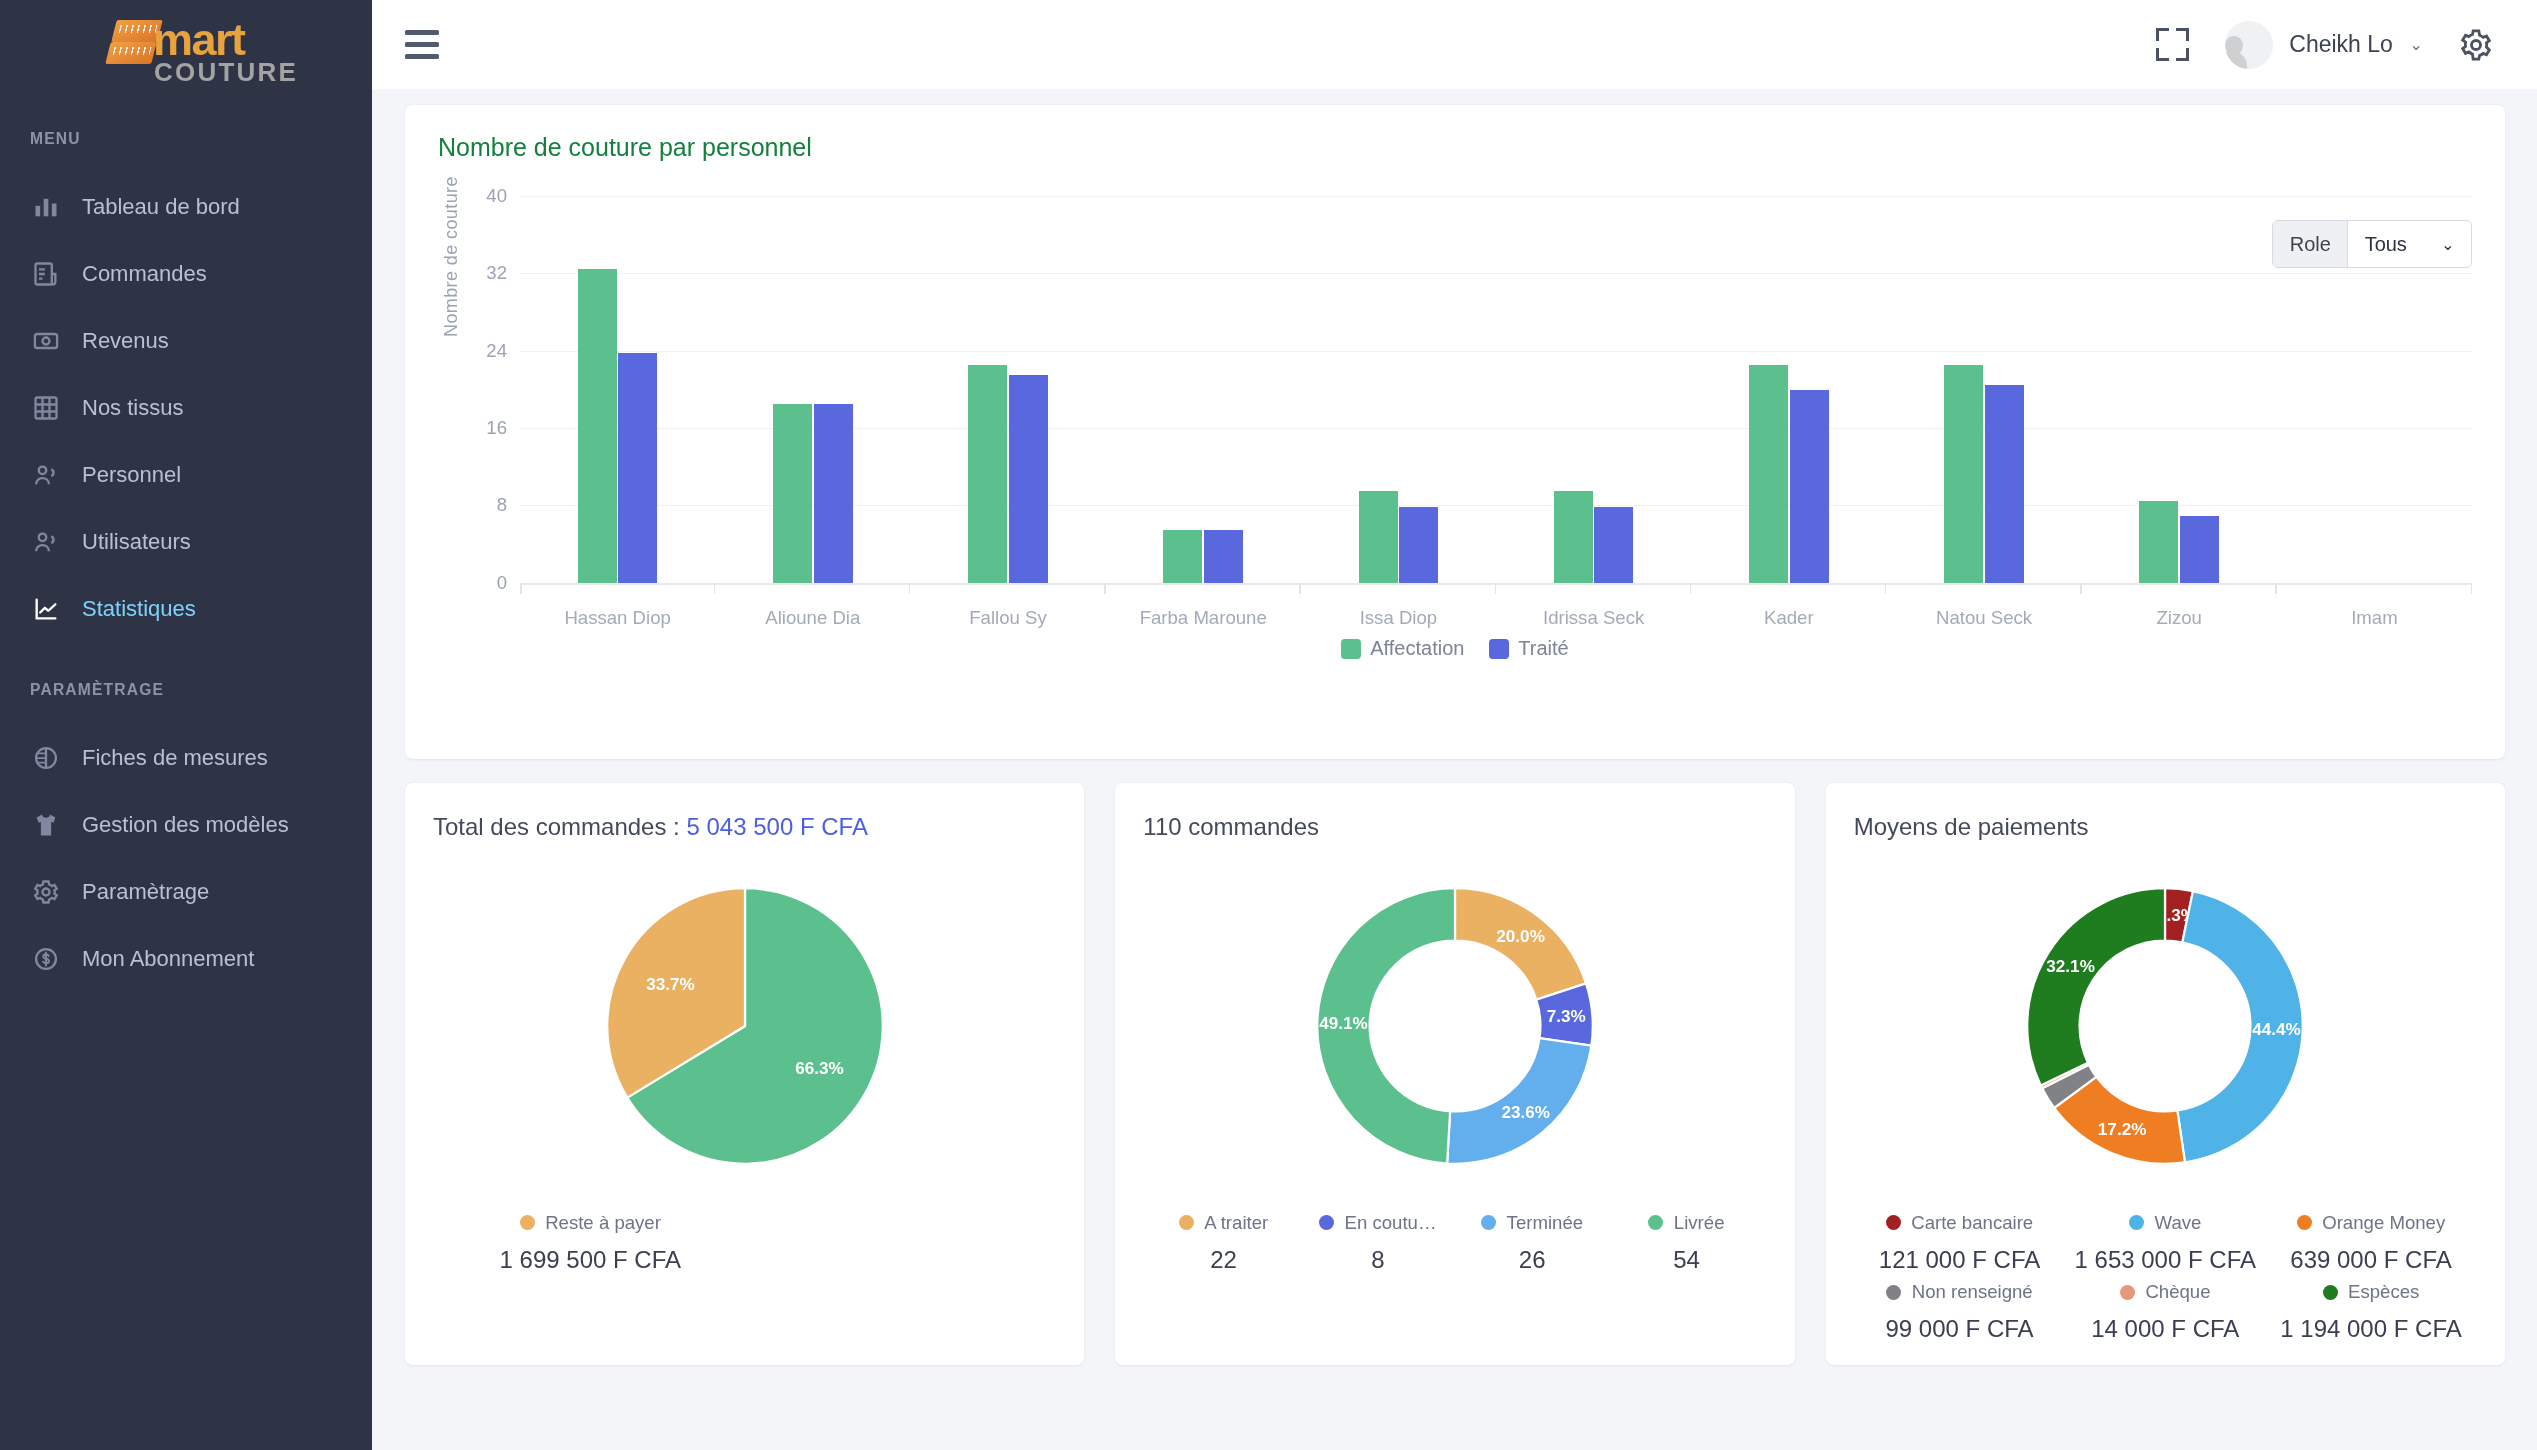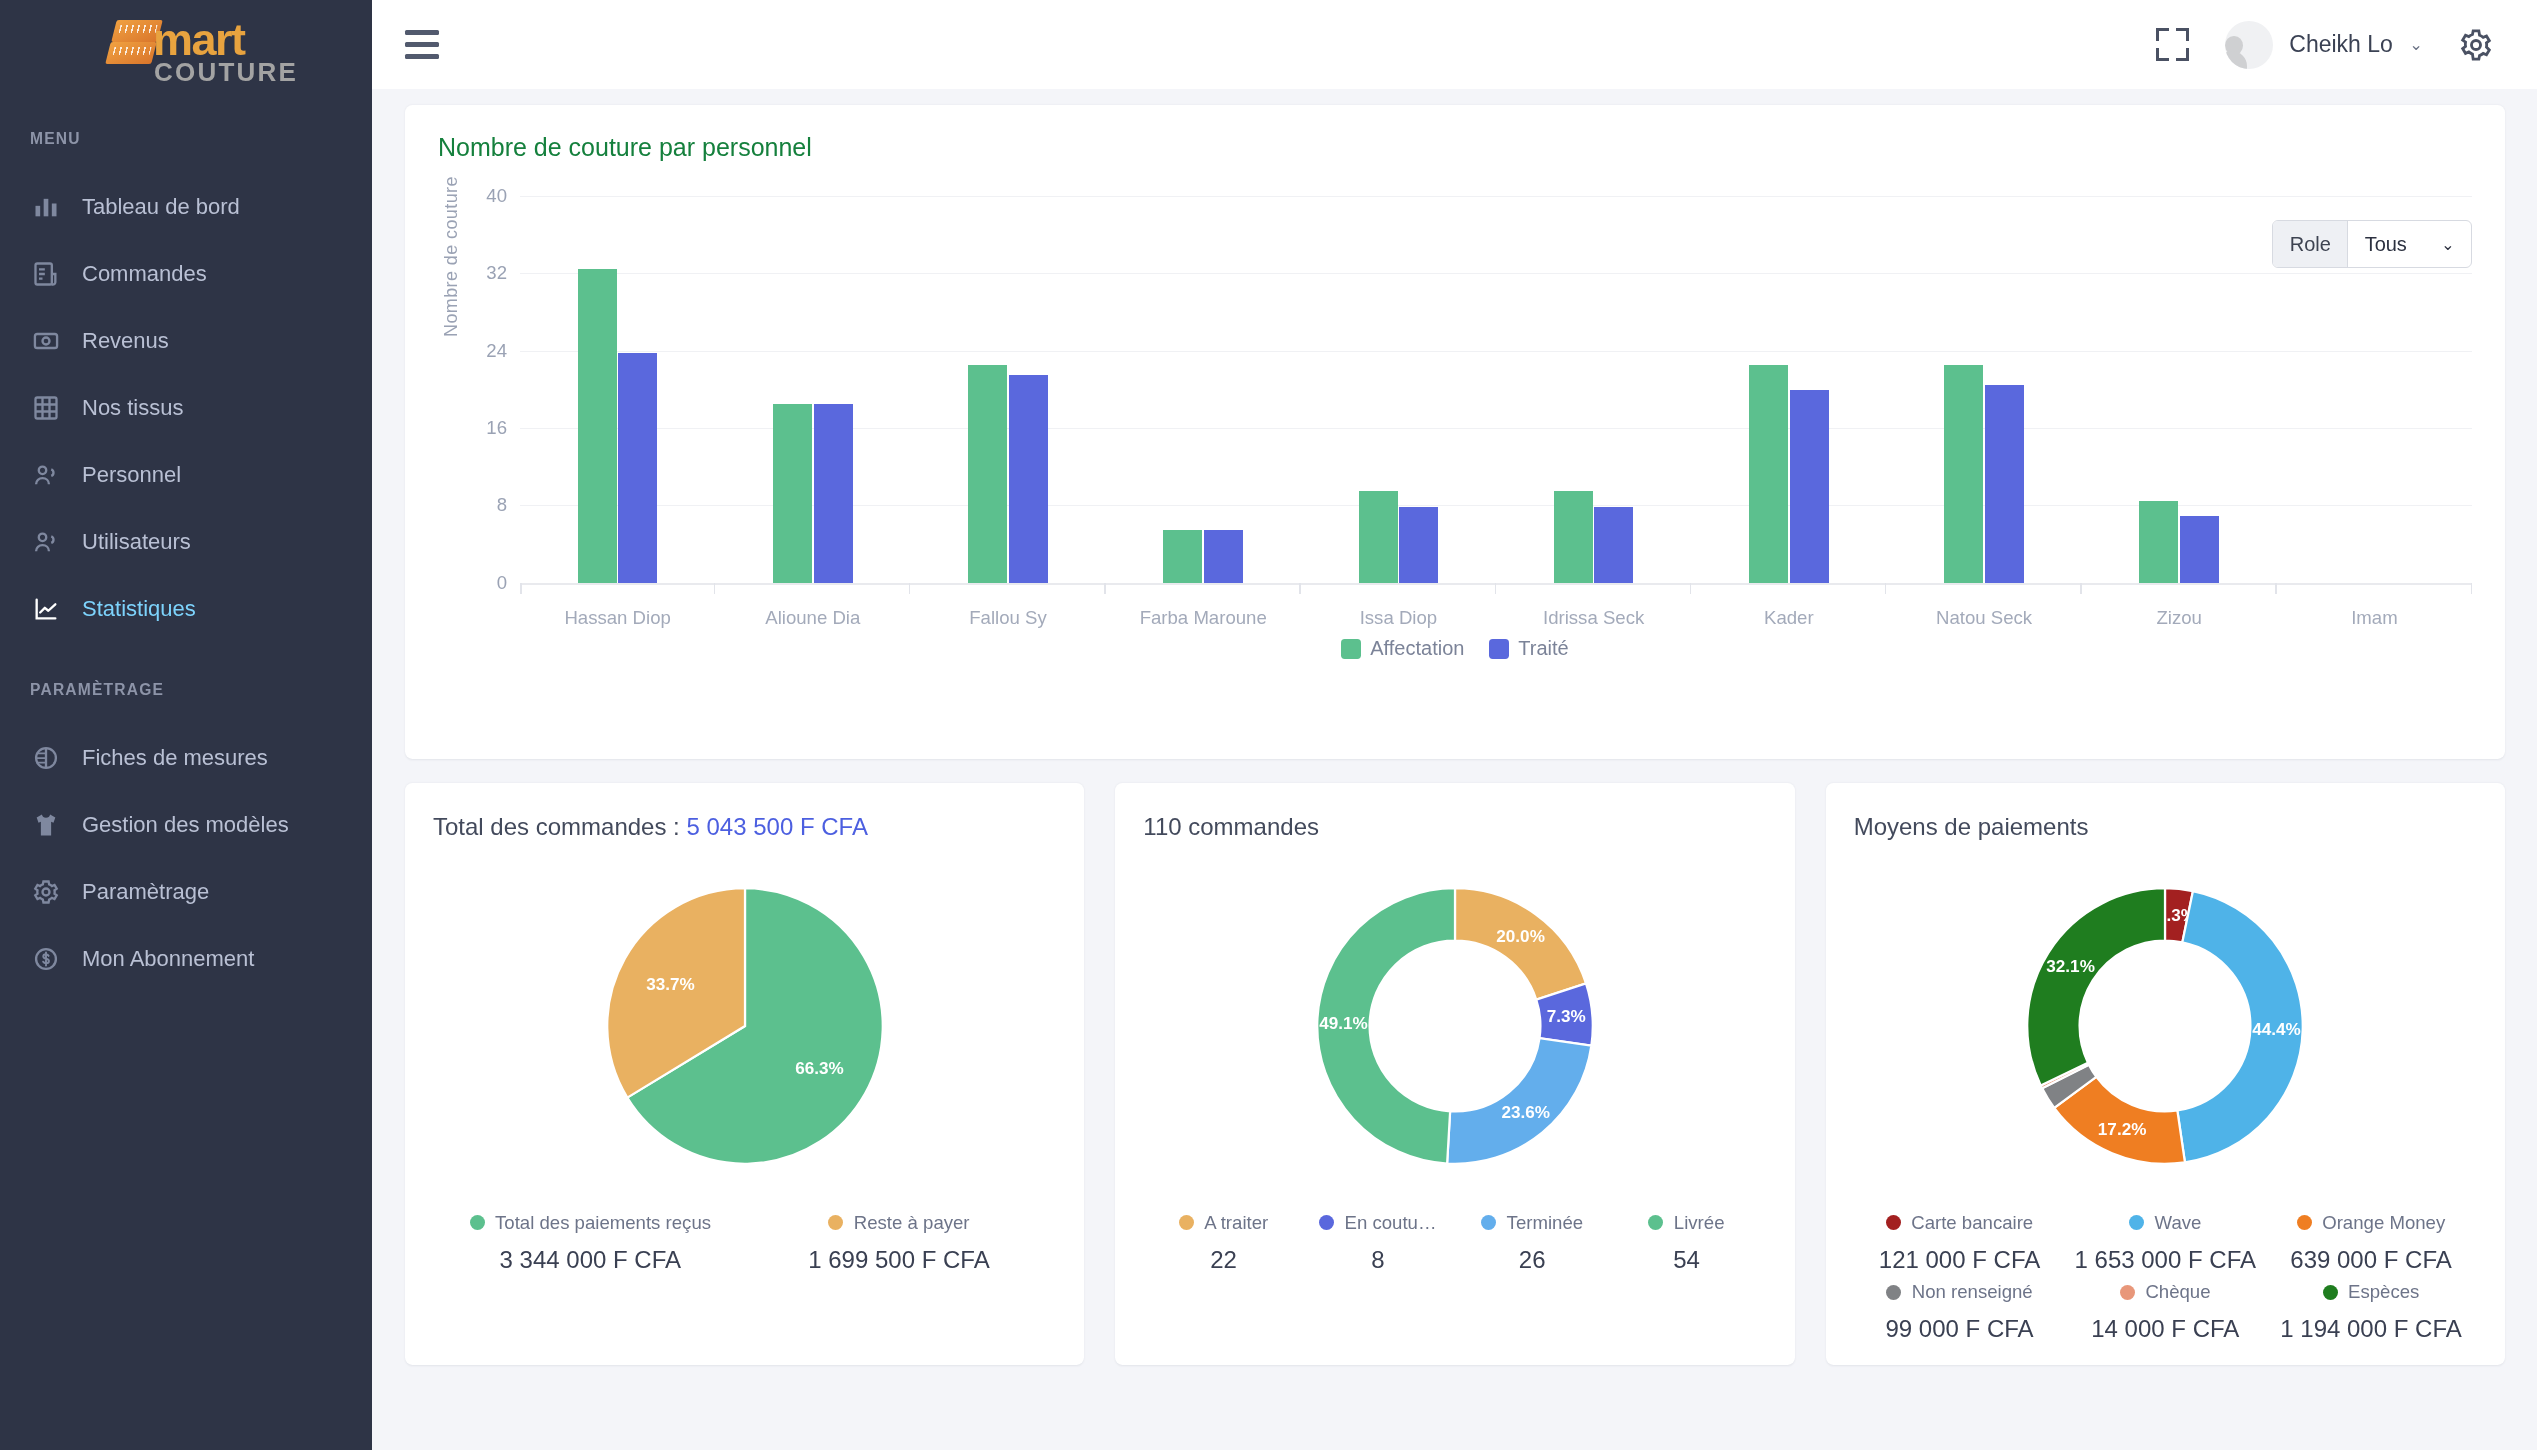--- a/index.html
+++ b/index.html
@@ -427,27 +427,20 @@
           <h3 class="pcard-title"><span>Total des commandes : </span><span class="accent">5 043 500 F CFA</span></h3>
           <div class="chart-area" id="pie1">
               <svg class="svgchart" width="350" height="350" viewBox="0 0 470 470">
                 <path d="M 235 235 L 235 50 A 185 185 0 1 1 76.9395695609918 331.13480290423155 Z" fill="#5cc08e" stroke="#fff" stroke-width="3"></path>
                 <text class="slice-lbl" x="334.98154923217464" y="299.21191878182276" text-anchor="middle">66.3%</text>
                 <path d="M 235 235 L 76.9395695609918 331.13480290423155 A 185 185 0 0 1 234.99999999999997 50 Z" fill="#e9b161" stroke="#fff" stroke-width="3"></path>
                 <text class="slice-lbl" x="135.01845076782536" y="186.78808121817727" text-anchor="middle">33.7%</text>
               </svg>
             </div>
           <div class="lg-grid c2" id="lg1">
-              <div class="lgcell">
-                <div class="nm">
-                  <span class="dot" style="background:#5cc08e"></span>
-                  <span>Total des paiements reçus</span>
-                </div>
-                <div class="val">3 344 000 F CFA</div>
-              </div>
               <div class="lgcell">
                 <div class="nm">
                   <span class="dot" style="background:#e9b161"></span>
                   <span>Reste à payer</span>
                 </div>
                 <div class="val">1 699 500 F CFA</div>
               </div>
             </div>
         </section>
 

